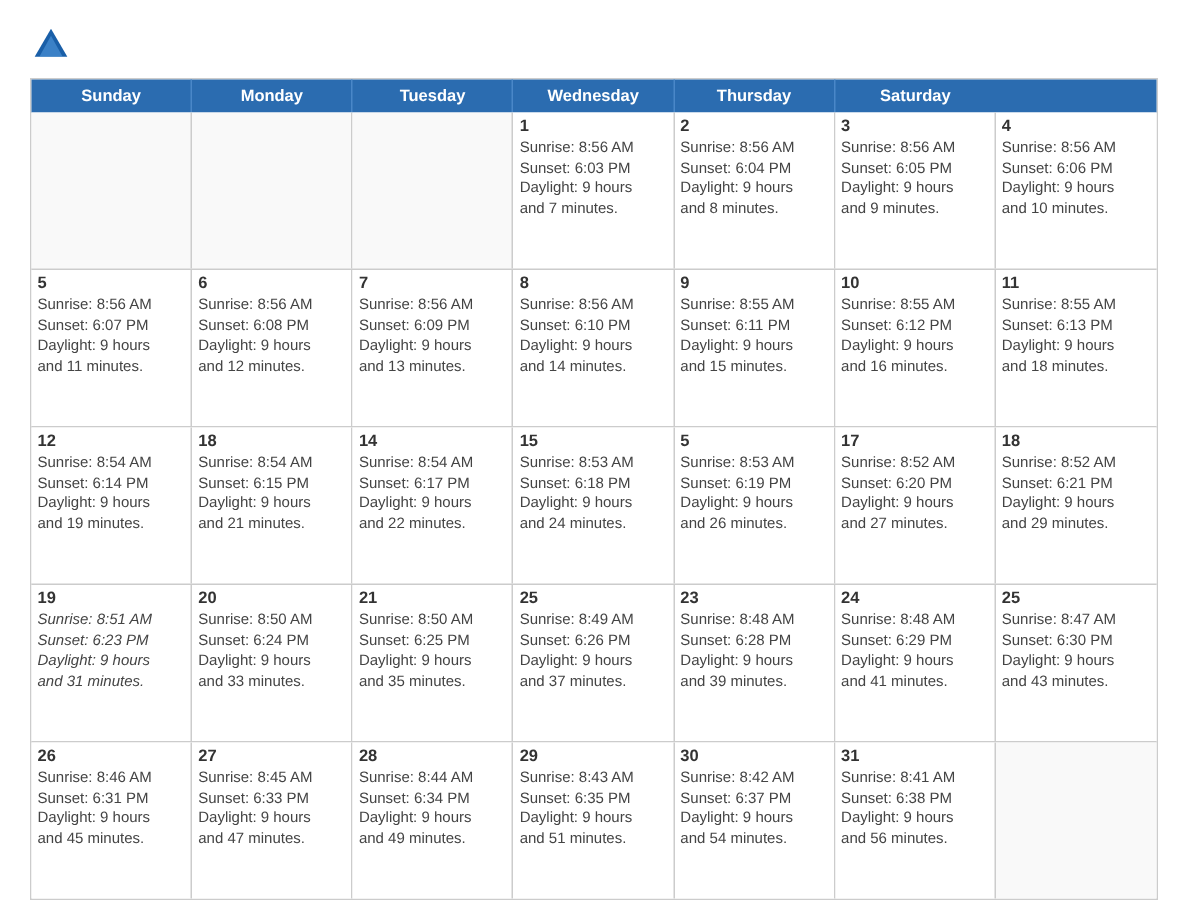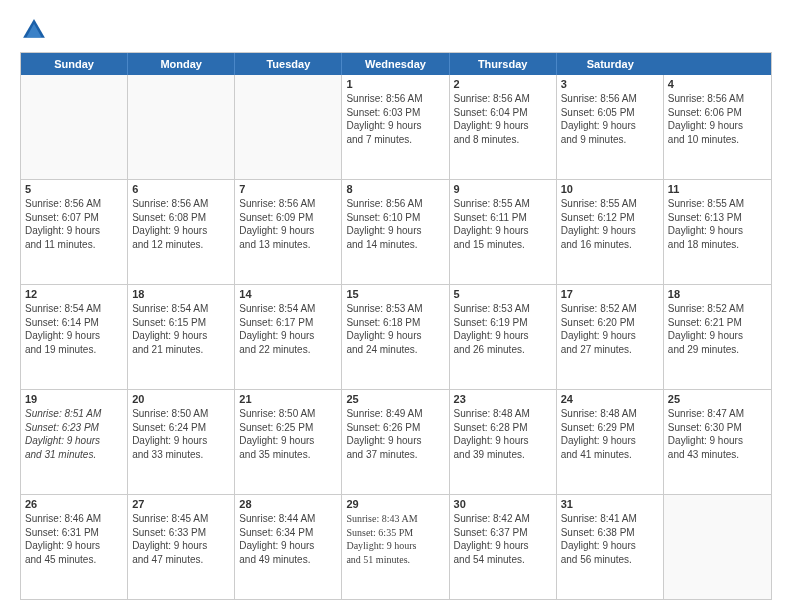--- a/index.html
+++ b/index.html
@@ -347,21 +347,21 @@
           </div>
           <div class="cal-cell">
             <div class="day-num">28</div>
             <div class="cell-text" style="white-space: pre-line;">Sunrise: 8:44 AM
 Sunset: 6:34 PM
 Daylight: 9 hours
 and 49 minutes.</div>
           </div>
           <div class="cal-cell">
             <div class="day-num">29</div>
-            <div class="cell-text" style="white-space: pre-line; font-family: Liberation Serif, serif;">Sunrise: 8:43 AM
+            <div class="cell-text" style="white-space: pre-line;">Sunrise: 8:43 AM
 Sunset: 6:35 PM
 Daylight: 9 hours
 and 51 minutes.</div>
           </div>
           <div class="cal-cell">
             <div class="day-num">30</div>
             <div class="cell-text" style="white-space: pre-line;">Sunrise: 8:42 AM
 Sunset: 6:37 PM
 Daylight: 9 hours
 and 54 minutes.</div>

